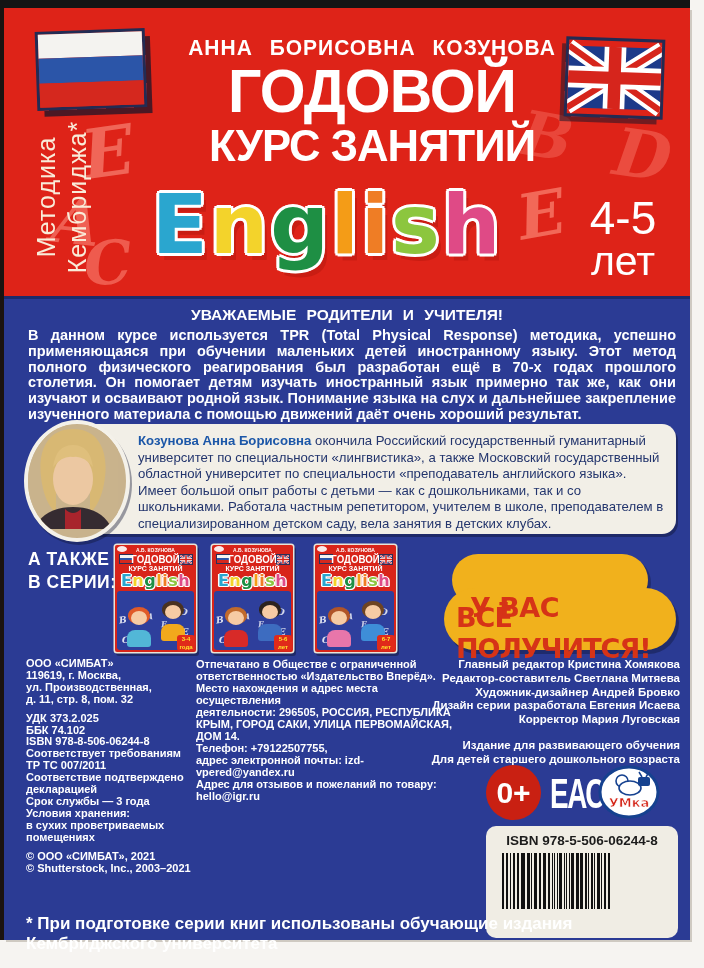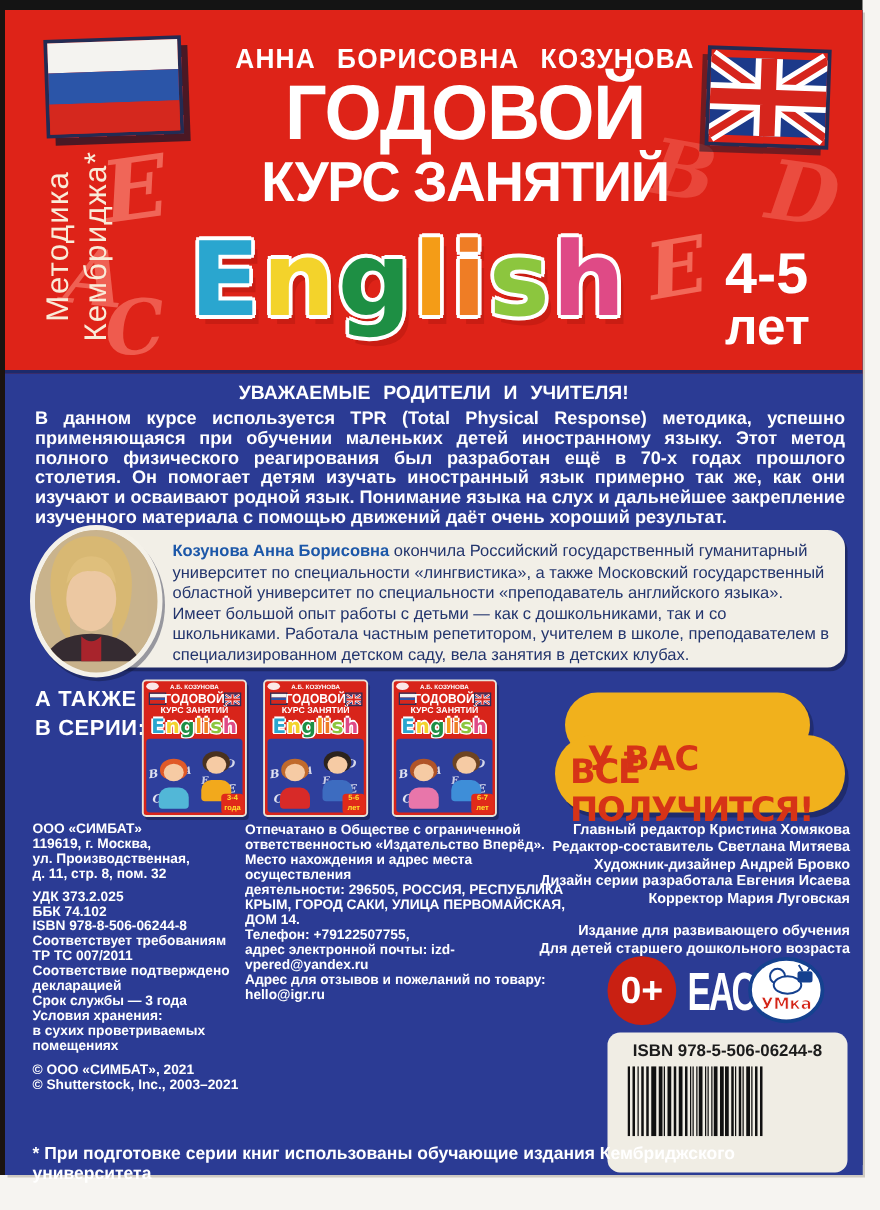--- a/index.html
+++ b/index.html
@@ -14,21 +14,21 @@
   .h-author{position:absolute;left:50px;right:0;top:28px;text-align:center;color:#fff;
             font-weight:bold;font-size:21px;letter-spacing:1px;word-spacing:10px;transform:scaleY(1.05);}
   .h-t1{position:absolute;left:50px;right:0;top:50px;text-align:center;color:#fff;font-weight:bold;
         font-size:62px;line-height:1.05;letter-spacing:-1px;transform:scaleX(.95);}
   .h-t2{position:absolute;left:50px;right:0;top:114px;text-align:center;color:#fff;font-weight:bold;
         font-size:45px;line-height:1.05;letter-spacing:-1px;transform:scaleX(.97);}
   .eng{position:absolute;left:0;right:40px;top:172px;text-align:center;font-weight:bold;font-size:82px;
        font-family:"DejaVu Sans",sans-serif;letter-spacing:2px;line-height:1.1;}
   .eng .eng-letter{text-shadow:3px 0 0 #fff,-3px 0 0 #fff,0 3px 0 #fff,0 -3px 0 #fff,
        2.3px 2.3px 0 #fff,-2.3px 2.3px 0 #fff,2.3px -2.3px 0 #fff,-2.3px -2.3px 0 #fff,5px 7px 0 rgba(140,10,5,.25);}
-  .h-age{position:absolute;right:24px;top:188px;width:86px;text-align:left;color:#fff;font-weight:bold;}
+  .h-age{position:absolute;right:24px;top:188px;width:86px;text-align:center;color:#fff;font-weight:normal;}
   .h-age .a1{font-size:46px;line-height:44px;}
   .h-age .a2{font-size:41px;line-height:42px;}
   .h-side{position:absolute;left:-32px;top:146px;width:204px;height:86px;transform:rotate(-90deg);
           text-align:center;color:#f9ecd9;font-size:25px;line-height:31px;letter-spacing:1px;font-weight:normal;}
   .flag-ru{position:absolute;left:32px;top:22px;width:104px;height:73px;transform:rotate(-2deg);
            border:3px solid #232b53;box-shadow:6px 7px 0 -1px rgba(25,22,40,.75);}
   .flag-ru i,.m-fru i{display:block;height:33.33%;}
   .fr1{background:#f4f3f0;} .fr2{background:#2b55a8;} .fr3{background:#d5281e;}
   .flag-uk{position:absolute;left:561px;top:30px;width:93px;height:74px;transform:rotate(2deg);
            border:3px solid #232b53;box-shadow:-5px 6px 0 -1px rgba(25,22,40,.55);line-height:0;}
@@ -80,21 +80,21 @@
   .bubble-l2{position:absolute;left:452px;top:594px;color:#d63317;font-weight:bold;font-size:27px;
              font-family:"DejaVu Sans",sans-serif;letter-spacing:-1px;z-index:2;}
 
   
   .col{position:absolute;top:650px;color:#fff;font-weight:bold;font-size:11px;line-height:12px;}
   .col .pre{margin-bottom:7px;}
   .c1{left:22px;width:178px;line-height:11.9px;}
   .c2{left:192px;width:262px;line-height:12px;}
   .c3{left:420px;width:256px;text-align:right;font-size:11.5px;line-height:13.8px;}
   .c3 .pre{margin-bottom:12px;}
-  .footnote{position:absolute;left:22px;top:906px;width:600px;color:#fff;font-weight:bold;font-size:14px;}
+  .footnote{position:absolute;left:22px;top:906px;width:600px;color:#fff;font-weight:bold;font-size:17px;}
 
   
   .age-logo{position:absolute;left:482px;top:757px;width:55px;height:55px;border-radius:50%;background:#c92012;
             color:#fff;font-weight:bold;font-size:30px;line-height:55px;text-align:center;}
   .eac-logo{position:absolute;left:536px;top:760px;width:62px;text-align:center;color:#fff;font-weight:bold;
             font-size:41px;line-height:50px;transform:scaleX(.68) scaleY(1.05);letter-spacing:-2px;}
   .umka-logo{position:absolute;left:594px;top:757px;width:62px;height:54px;line-height:0;}
   .barcode-box{position:absolute;left:482px;top:818px;width:192px;height:112px;background:#f0ede4;border-radius:10px;}
   .bc-isbn{position:absolute;left:0;right:0;top:7px;text-align:center;color:#1c1c1c;font-weight:bold;font-size:13.5px;}
   .bc-bars{position:absolute;left:16px;right:16px;top:27px;height:56px;display:flex;align-items:stretch;overflow:hidden;}

